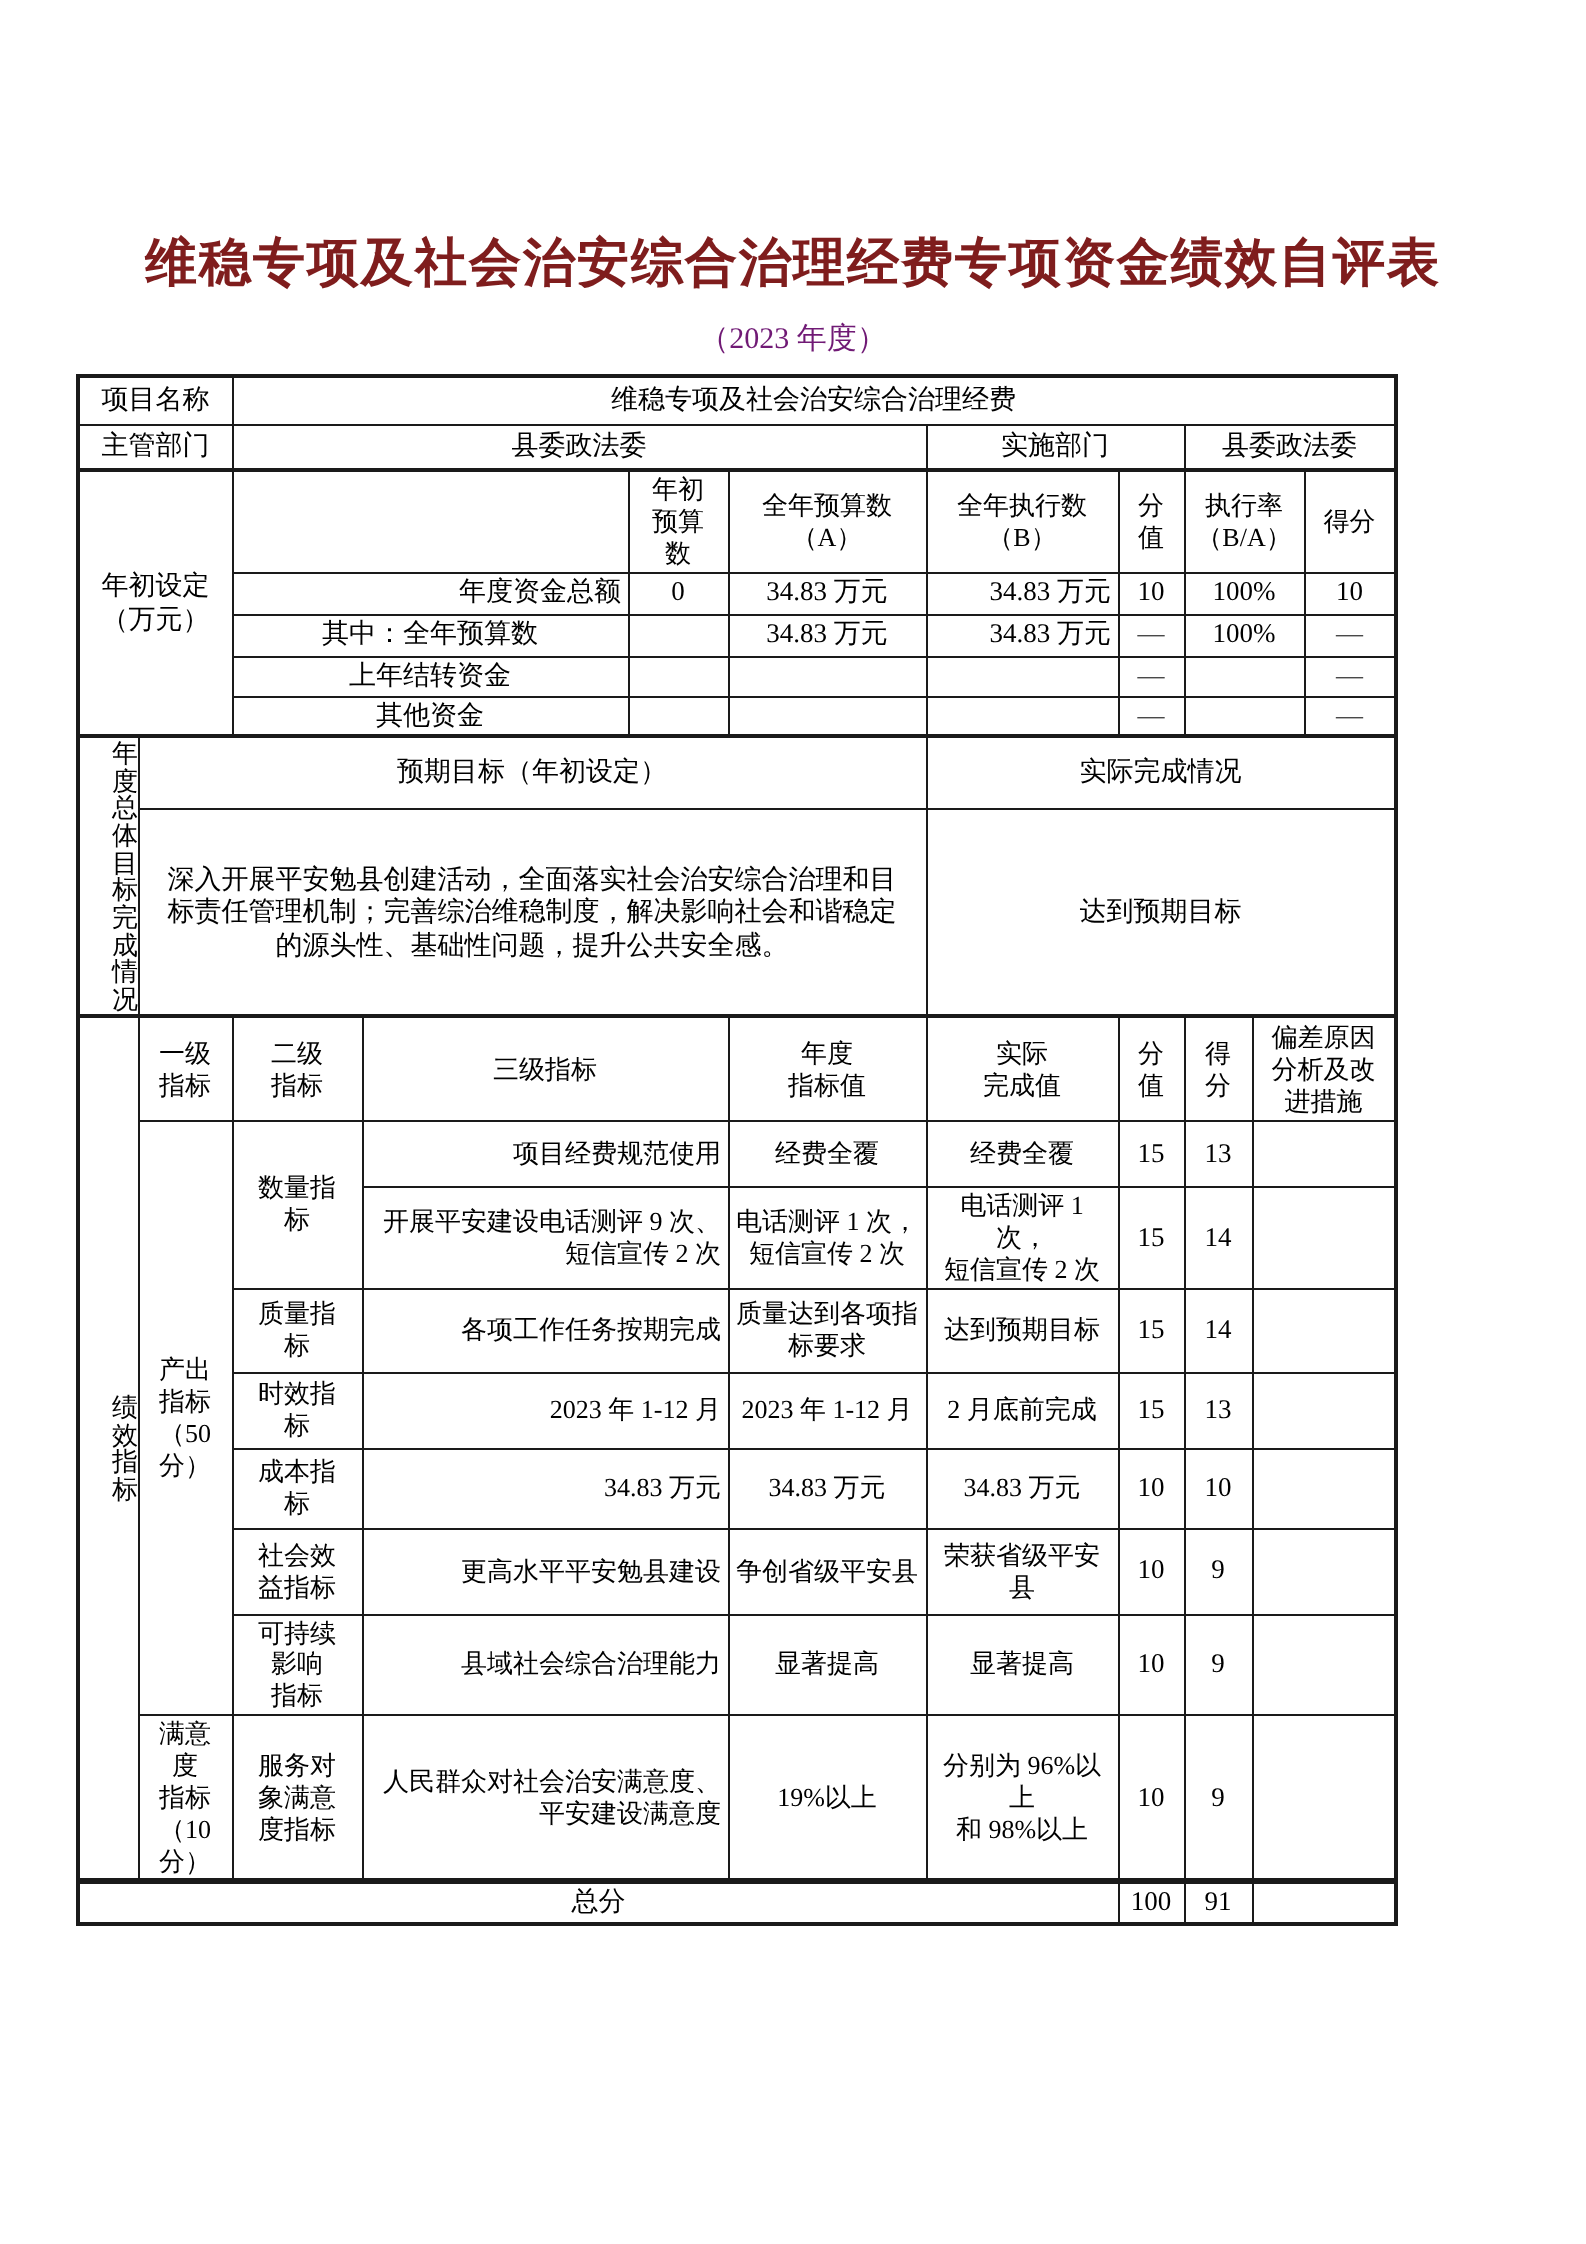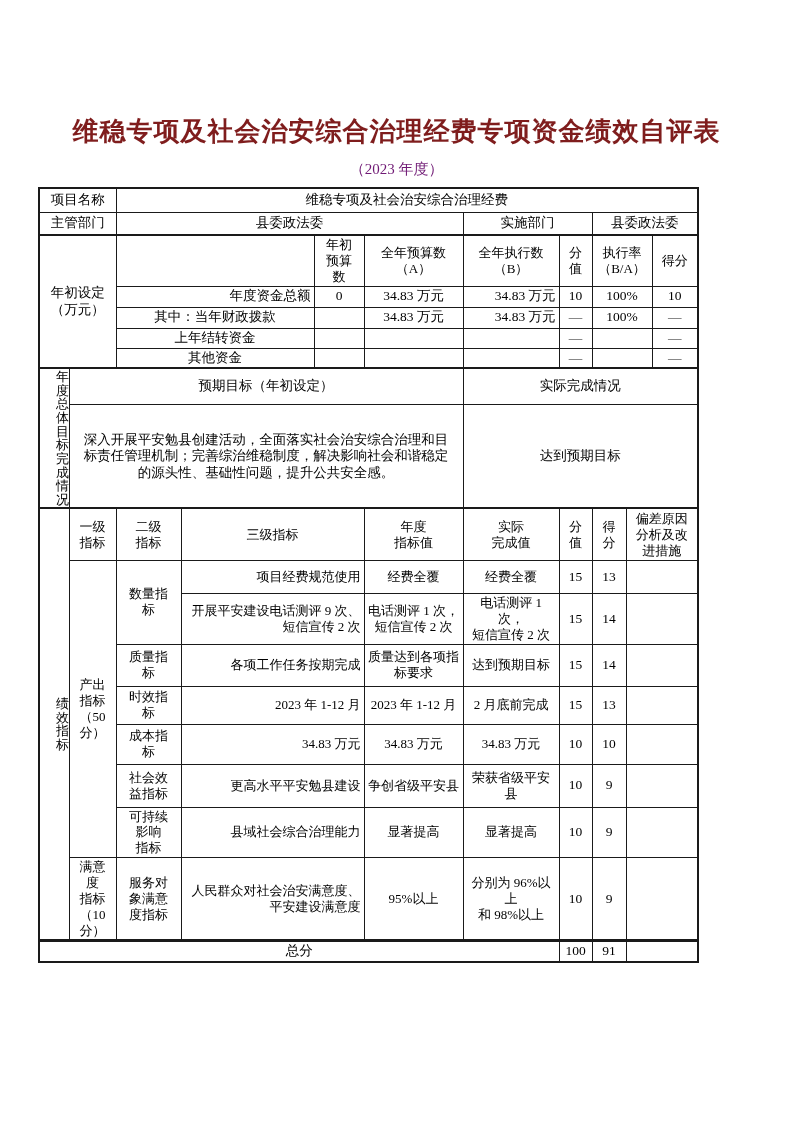--- a/index.html
+++ b/index.html
@@ -98,21 +98,21 @@
     <tr style="height:21px">
       <td colspan="2" class="left">年度资金总额</td>
       <td>0</td>
       <td>34.83 万元</td>
       <td class="left">34.83 万元</td>
       <td>10</td>
       <td colspan="2">100%</td>
       <td>10</td>
     </tr>
     <tr style="height:21px">
-      <td colspan="2">其中：当年财政拨款</td>
+      <td colspan="2">其中：全年预算数</td>
       <td></td>
       <td>34.83 万元</td>
       <td class="left">34.83 万元</td>
       <td class="dash">—</td>
       <td colspan="2">100%</td>
       <td class="dash">—</td>
     </tr>
     <tr style="height:20px">
       <td colspan="2">上年结转资金</td>
       <td></td>
@@ -242,21 +242,21 @@
     <tr style="height:72px">
       <td class="small">满意
 度
 指标
 （10
 分）</td>
       <td class="small">服务对
 象满意
 度指标</td>
       <td colspan="2" class="left small">人民群众对社会治安满意度、平安建设满意度</td>
-      <td class="small">95%以上</td>
+      <td class="small">19%以上</td>
       <td class="small">分别为 96%以上
 和 98%以上</td>
       <td>10</td>
       <td>9</td>
       <td colspan="2"></td>
     </tr>
 
     <tr class="total-row" style="height:20px">
       <td colspan="7">总分</td>
       <td>100</td>

